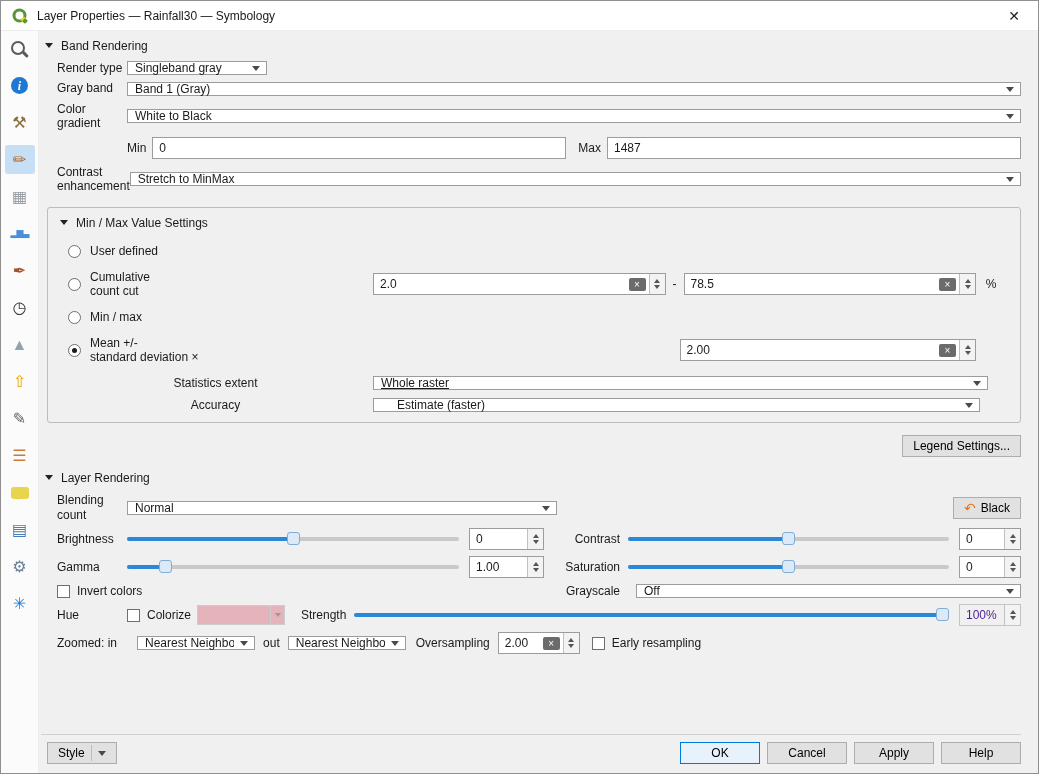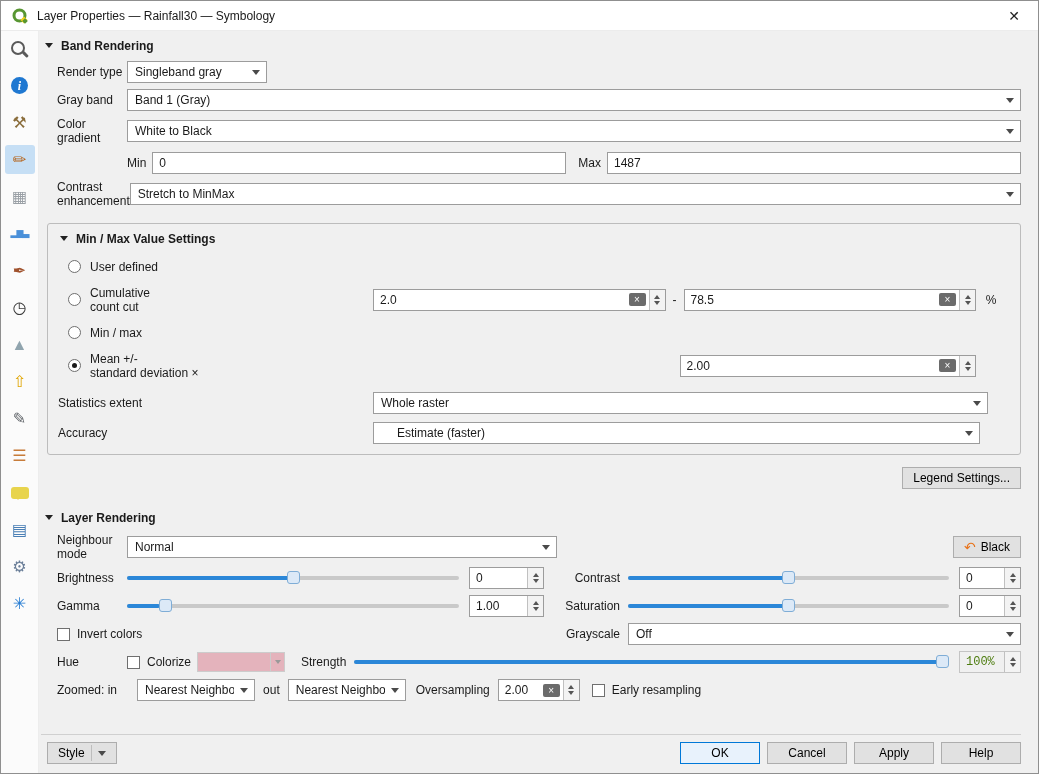--- a/index.html
+++ b/index.html
@@ -36,39 +36,39 @@
   .glyph.bubble { width:18px; height:12px; border-radius:3px; position:relative; font-size:0; }
   .glyph.bubble::after { content:""; position:absolute; left:3px; bottom:-5px;
                          border:4px solid transparent; border-top:5px solid currentColor; }
 
   
   .content { flex:1; display:flex; flex-direction:column; padding:6px 17px 0 2px;
              min-width:0; overflow:hidden; }
   .sechead { display:flex; align-items:center; margin:2px 0 8px 4px; }
   .tri-down { width:0; height:0; border:4px solid transparent; border-top:5px solid #222;
               margin:3px 8px 0 0; }
-  .sectitle { font-weight:bold; }
+  .sectitle { font-weight:normal; }
 
   .frow, .lrrow { display:flex; align-items:center; margin:0 0 6px 16px; }
   .flabel { flex:0 0 70px; line-height:1.2; }
   .prelines { white-space:pre-line; }
 
-  .combo { height:22px; background:#fff; border:1px solid #9c9c9c; display:flex;
+  .combo { height:14px; background:#fff; border:1px solid #9c9c9c; display:flex;
            align-items:center; padding:0 6px 0 7px; min-width:0; }
   .combo .ctext { flex:1; white-space:nowrap; overflow:hidden; }
   .carrow { width:0; height:0; border:4px solid transparent; border-top:5px solid #4a4a4a;
             margin:5px 0 0 6px; flex:none; }
 
   .tinput { height:22px; background:#fff; border:1px solid #9c9c9c; display:flex;
             align-items:center; padding:0 6px; min-width:0; }
 
   .spin { display:flex; align-items:center; background:#fff; border:1px solid #9c9c9c;
           height:22px; padding-left:6px; min-width:0; }
   .spin .stext { flex:1; white-space:nowrap; overflow:hidden; }
-  .spin.disabled { background:#f0f0f0; color:#4d7c0f; border-color:#c4c4c4;font-family:Liberation Mono, monospace; }
+  .spin.disabled { background:#f0f0f0; color:#4c1d95; border-color:#c4c4c4; }
   .clearbtn { width:17px; height:13px; background:#6b6b6b; border-radius:2px; color:#fff;
               font-size:10px; line-height:13px; text-align:center; margin-right:3px; flex:none; }
   .sbtns { width:16px; height:20px; border-left:1px solid #c0c0c0; background:#f3f3f3;
            flex:none; display:flex; flex-direction:column; justify-content:center; }
   .sup { display:block; width:0; height:0; border:3px solid transparent;
          border-bottom:4px solid #555; margin:0 auto 2px; }
   .sdn { display:block; width:0; height:0; border:3px solid transparent;
          border-top:4px solid #555; margin:0 auto; }
 
   .slider { position:relative; height:20px; }
@@ -92,21 +92,21 @@
   .btn.default { background:#e8f2fc; border:1px solid var(--default-button-border); }
   .btn.w80 { width:80px; }
   .vdiv { width:1px; height:16px; background:#bdbdbd; margin:0 6px; }
 
   .groupbox { border:1px solid #bcbcbc; border-radius:3px; margin:8px 0 0 6px;
               padding:6px 14px 8px 10px; }
   .ghead { display:flex; align-items:center; margin:2px 0 14px 2px; }
   .optrow { display:flex; align-items:center; margin:0 0 12px 10px; }
   .optleft { flex:0 0 305px; display:flex; align-items:center; }
   .grow { display:flex; align-items:center; margin:0 0 8px 0; }
-  .glabel { flex:0 0 315px; }
+  .glabel { flex:0 0 315px;text-align:center; }
   .dashsep { flex:0 0 18px; text-align:center; }
   .pct { flex:0 0 30px; text-align:center; }
   .flex1 { flex:1; min-width:0; }
   .invis { visibility:hidden; }
 
   .legendrow { display:flex; justify-content:flex-end; margin:12px 0 0 0; }
 
   .rlabel { flex:0 0 60px; text-align:right; margin-left:16px; }
   .leftblock { flex:0 0 487px; display:flex; align-items:flex-end; }
   .cbgroup { display:flex; align-items:center; }
@@ -304,46 +304,46 @@
               <span class="sbtns">
                 <i class="sup"></i>
                 <i class="sdn"></i>
               </span>
             </div>
           <span class="pct"></span>
         </div>
 
         <div class="grow">
           <span class="glabel">Statistics extent</span>
-          <div class="combo flex1" style="margin-right:18px;">
+          <div class="combo flex1" style="margin-right:18px;text-decoration:underline;">
             <span class="ctext">Whole raster</span>
           <span class="carrow"></span>
             </div>
         </div>
 
         <div class="grow" style="margin-bottom:2px;">
           <span class="glabel">Accuracy</span>
           <div class="combo flex1" style="margin-right:26px;padding-left:23px;">
             <span class="ctext">Estimate (faster)</span>
           <span class="carrow"></span>
             </div>
         </div>
       </div>
 
       <div class="legendrow">
         <button class="btn">Legend Settings...</button>
       </div>
 
-      <div class="sechead" style="margin-top:22px;">
+      <div class="sechead" style="margin-top:14px;">
         <span class="tri-down"></span>
         <span class="sectitle">Layer Rendering</span>
       </div>
 
       <div class="lrrow">
-        <span class="flabel">Neighbour mode</span>
+        <span class="flabel">Blending count</span>
         <div class="combo" style="width:430px;">
           <span class="ctext">Normal</span>
         <span class="carrow"></span>
           </div>
         <span class="flex1"></span>
         <button class="btn">
           <span class="reseticon">↶</span>
           <span>Black</span>
         </button>
       </div>
@@ -407,21 +407,21 @@
       </div>
 
       <div class="lrrow">
         <div class="leftblock">
           <div class="cbgroup">
             <span class="checkbox"></span>
             <span>Invert colors</span>
           </div>
         </div>
         <span class="rlabel">Grayscale</span>
-        <div class="combo flex1" style="margin-left:8px;">
+        <div class="combo flex1" style="margin-left:16px;">
           <span class="ctext">Off</span>
         <span class="carrow"></span>
           </div>
       </div>
 
       <div class="lrrow">
         <span class="flabel">Hue</span>
         <div class="cbgroup">
           <span class="checkbox"></span>
           <span>Colorize</span>

